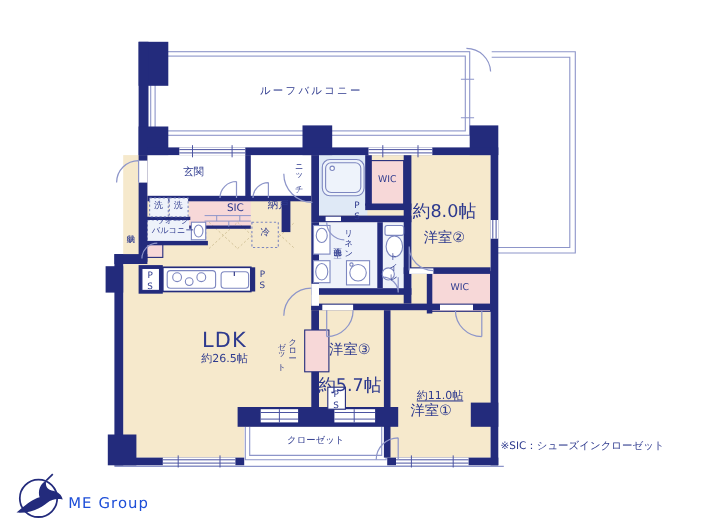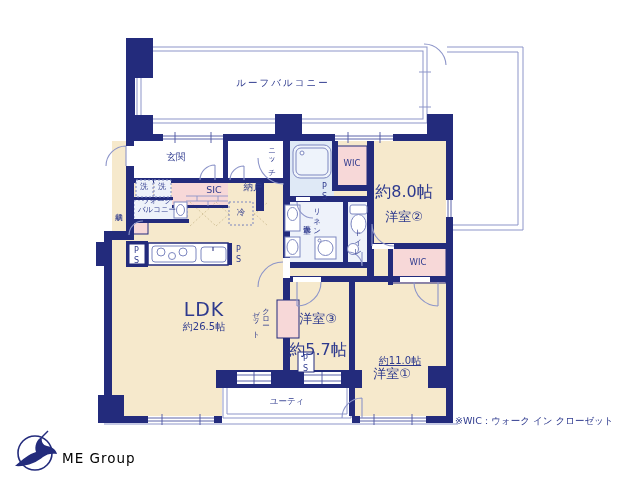--- a/index.html
+++ b/index.html
@@ -5,21 +5,21 @@
   html,body{margin:0;padding:0;background:#ffffff;}
   .stage{position:relative;width:640px;height:480px;background:#ffffff;overflow:hidden;
          font-family:"DejaVu Sans",sans-serif;}
   .stage svg{position:absolute;left:0;top:0;}
   .lbl{position:absolute;color:#2e3a8e;white-space:nowrap;line-height:1;z-index:5;}
   .c{transform:translateX(-50%);}
   .v{writing-mode:vertical-rl;text-orientation:upright;letter-spacing:1px;}
   .s7{font-size:7.5px;}.s8{font-size:8px;}.s85{font-size:8.5px;}.s9{font-size:9.5px;}
   .s10{font-size:16px;}.s11{font-size:10px;}.s13{font-size:13px;}.s15{font-size:19px;}
   .note{position:absolute;color:#2e3a8e;font-size:9.5px;white-space:nowrap;z-index:5;}
-  .company{position:absolute;color:#000000;font-size:13.5px;letter-spacing:1px;z-index:5;}
+  .company{position:absolute;color:#1d4ed8;font-size:13.5px;letter-spacing:1px;z-index:5;}
 </style>
 </head>
 <body>
 
 <div class="stage">
 
 <svg width="640" height="480" viewBox="0 0 640 480">
 
   <g>
     <rect x="112" y="141" width="334" height="275" fill="#f6e9cc"></rect>
@@ -206,23 +206,23 @@
   <div class="lbl c s8" style="left:144px;top:183px;">洗</div>
   <div class="lbl c s8" style="left:162px;top:183px;">洗</div>
   <div class="lbl c s7" style="left:157px;top:197px;">ウォーク</div>
   <div class="lbl c s7" style="left:157px;top:206px;">バルコニー</div>
   <div class="lbl v s7" style="left:115px;top:207px;">収納</div>
   <div class="lbl c s85" style="left:241px;top:208px;">冷</div>
   <div class="lbl v s8" style="left:132px;top:246px;">PS</div>
   <div class="lbl v s8" style="left:234px;top:245px;">PS</div>
   <div class="lbl v s8" style="left:320px;top:182px;">PS</div>
   <div class="lbl v s8" style="left:301px;top:354px;">PS</div>
-  <div class="lbl c s85" style="left:287px;top:397px;">ユーティ</div>
-
-  <div class="note" style="left:455px;top:415px;">※WIC：ウォーク イン クローゼット</div>
+  <div class="lbl c s85" style="left:287px;top:397px;">クローゼット</div>
+
+  <div class="note" style="left:455px;top:399px;">※SIC：シューズインクローゼット</div>
 
   <svg width="56" height="52" style="position:absolute;left:8px;top:428px;z-index:5;">
     <circle cx="27" cy="25" r="17" fill="none" stroke="#232b7c" stroke-width="1.6"></circle>
     <path d="M7,38 C15,31 21,26 28,24 C26,18 29,11 34,9 C33,14 35,17 39,18 C45,19 48,22 49,26 C43,25 39,26 35,29 C29,34 19,39 7,38 Z" fill="#232b7c"></path>
     <path d="M34,9 L40,3" stroke="#232b7c" stroke-width="1.5" fill="none"></path>
   </svg>
   <div class="company" style="left:62px;top:450px;">ME Group</div>
 
 </div>
 

